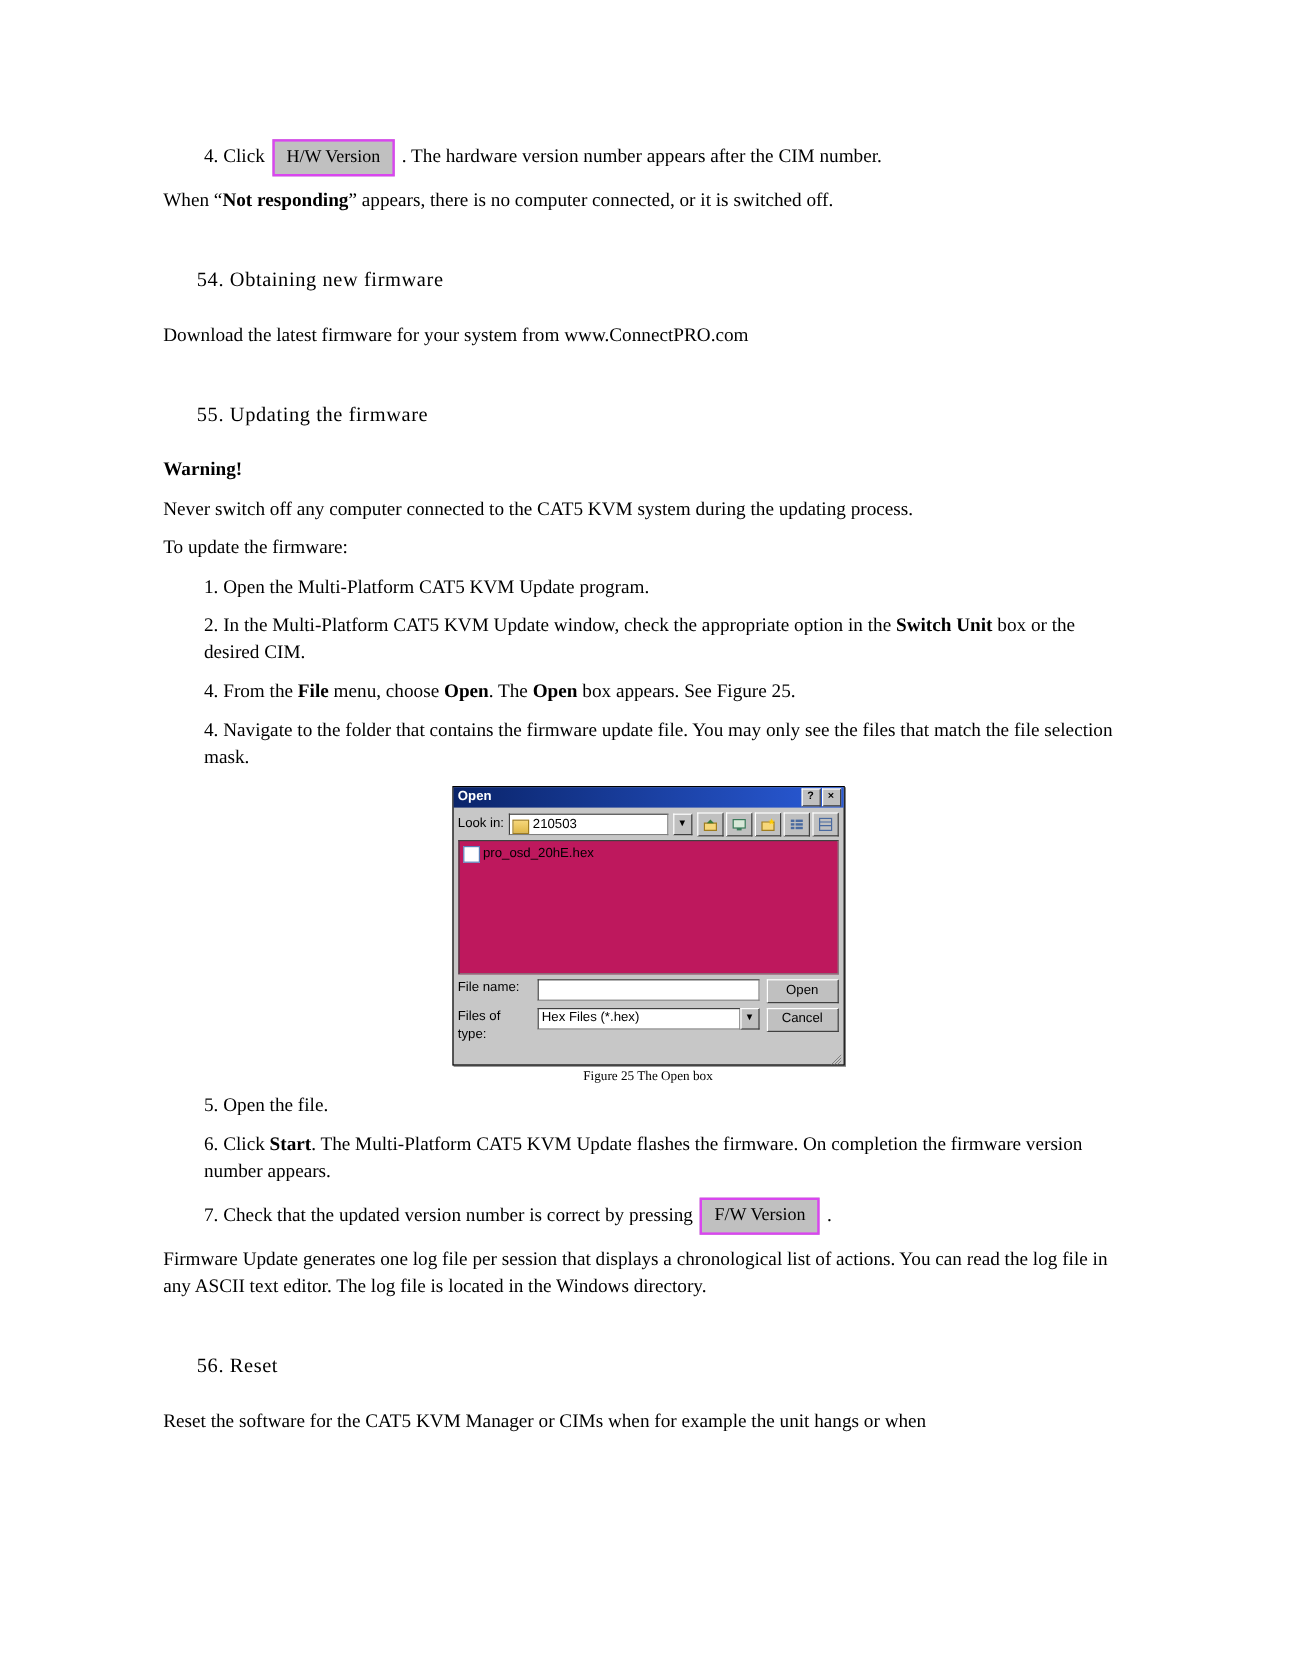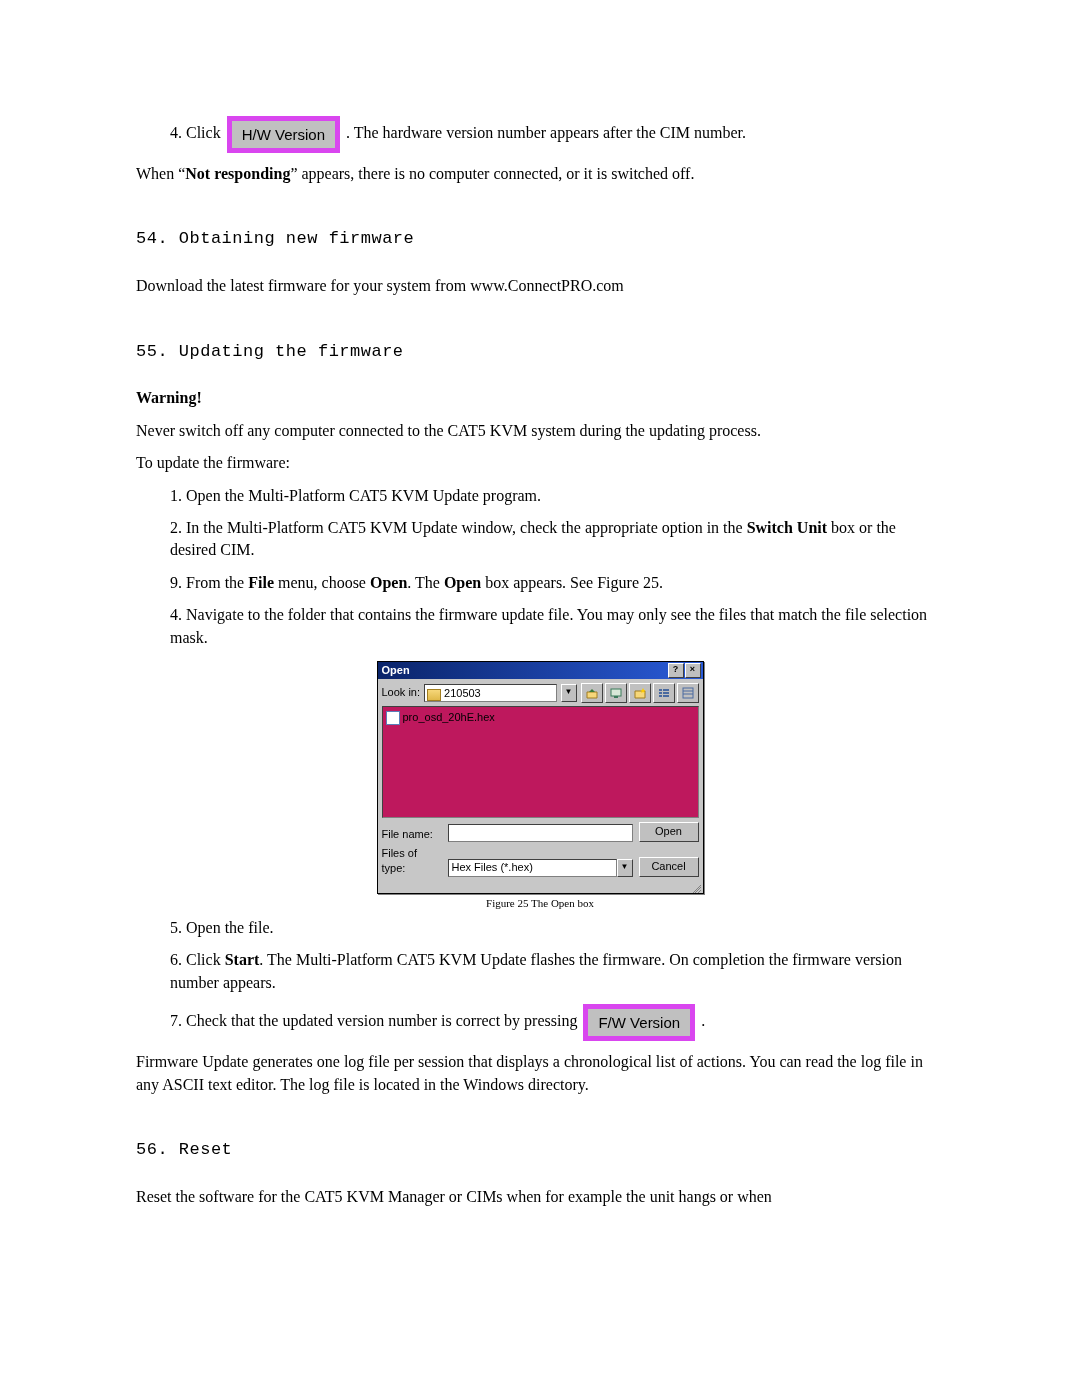--- a/index.html
+++ b/index.html
@@ -7,37 +7,38 @@
     font-size: 16px;
     color: #000;
     background: #fff;
     margin: 0;
     padding: 110px 136px 80px 136px;
     width: 1080px;
     box-sizing: border-box;
     line-height: 1.4;
   }
   .section-heading {
-    font-family: Liberation Mono, monospace;
+    font-family: Liberation Serif, serif;
     font-size: 17px;
     letter-spacing: 0.5px;
     margin-top: 42px;
     margin-bottom: 24px;
+    margin-left: 28px;
   }
   .bold { font-weight: bold; }
   .para { margin: 6px 0 10px 0; }
   .ol-item { margin: 6px 0 10px 0; padding-left: 34px; }
   .hw-btn {
     display: inline-block;
     background: #c0c0c0;
     color: #000;
-    font-family: Liberation Sans, sans-serif;
+    font-family: Liberation Serif, serif;
     font-size: 15px;
     padding: 3px 10px 3px 10px;
-    border: 5px solid #d946ef;
+    border: 2px solid #d946ef;
     vertical-align: middle;
     margin: 0 2px;
   }
   .fig-caption {
     text-align: center;
     font-size: 11px;
     font-weight: normal;
     margin: 2px 0 6px 0;
   }
   
@@ -127,21 +128,21 @@
     height: 104px;
     padding: 3px;
   }
   .file-item { display: flex; align-items: center; gap: 3px; }
   .file-icon {
     width: 12px; height: 12px;
     border: 1px solid #5a7db8;
     background: #fff;
   }
   .bottom-rows { padding: 4px 4px 2px 4px; }
-  .row { display: flex; align-items: flex-end; gap: 6px; margin-bottom: 4px; }
+  .row { display: flex; align-items: flex-start; gap: 6px; margin-bottom: 4px; }
   .row .lbl { width: 60px; }
   .text-input {
     flex: 1;
     height: 16px;
     background: #fff;
     border: 1px solid #808080;
     border-top-color: #404040;
     border-left-color: #404040;
     padding: 0 3px;
     display: flex;
@@ -205,21 +206,21 @@
 <div class="para">Never switch off any computer connected to the CAT5 KVM system during the updating process.</div>
 <div class="para">To update the firmware:</div>
 
 <div class="ol-item">1. Open the Multi-Platform CAT5 KVM Update program.</div>
 
 <div class="ol-item">
   <span>2. In the Multi-Platform CAT5 KVM Update window, check the appropriate option in the </span><span class="bold">Switch Unit</span><span> box or the desired CIM.</span>
 </div>
 
 <div class="ol-item">
-  <span>9. From the </span><span class="bold">File</span><span> menu, choose </span><span class="bold">Open</span><span>. The </span><span class="bold">Open</span><span> box appears. See Figure 25.</span>
+  <span>4. From the </span><span class="bold">File</span><span> menu, choose </span><span class="bold">Open</span><span>. The </span><span class="bold">Open</span><span> box appears. See Figure 25.</span>
 </div>
 
 <div class="ol-item">4. Navigate to the folder that contains the firmware update file. You may only see the files that match the file selection mask.</div>
 
 <div class="open-dialog">
   <div class="open-titlebar">
     <span>Open</span>
     <div class="ttl-buttons">
       <div class="ttl-btn">?</div>
       <div class="ttl-btn">×</div>

